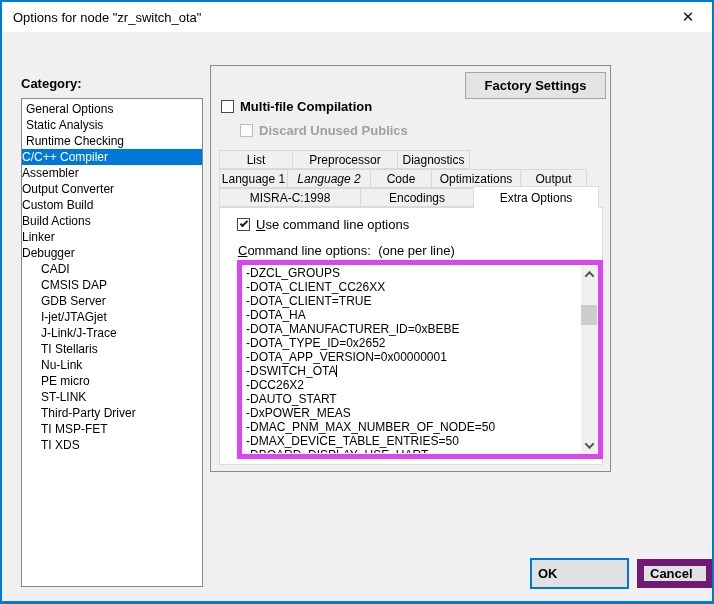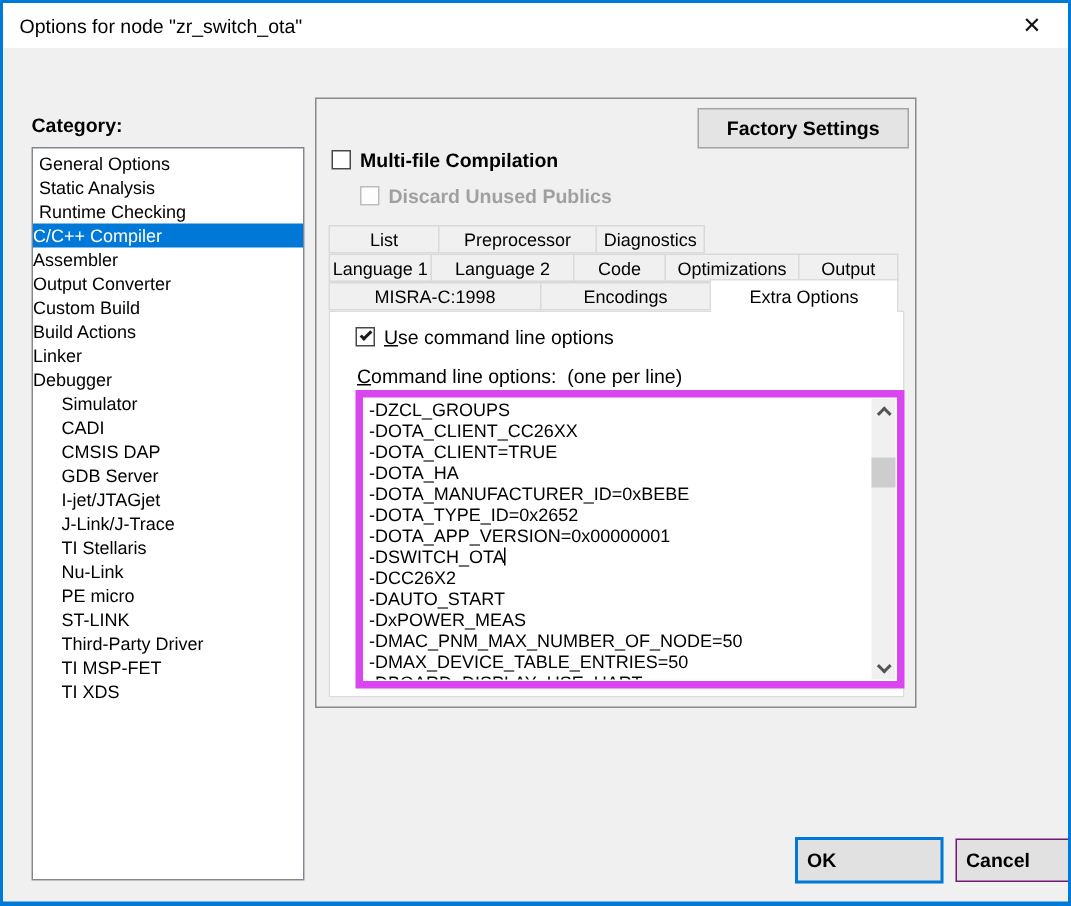--- a/index.html
+++ b/index.html
@@ -43,21 +43,21 @@
   .tabrow{position:absolute;left:217px;display:flex;height:19px;}
   .tab{height:19px;line-height:18px;font-size:12px;text-align:center;background:#f0f0f0;
     border:1px solid #d9d9d9;margin-left:-1px;white-space:nowrap;cursor:default;overflow:hidden;}
   .tab:first-child{margin-left:0;}
   .tabrow0{top:148px;} .tabrow1{top:167px;} .tabrow2{top:186px;}
   .tabrow0 .tab:nth-child(1){width:74px;}
   .tabrow0 .tab:nth-child(2){width:106px;}
   .tabrow0 .tab:nth-child(3){width:73px;}
   .tabrow0 .tab:nth-child(4){width:109px;}
   .tabrow1 .tab:nth-child(1){width:69px;}
-  .tabrow1 .tab:nth-child(2){width:96px;}
+  .tabrow1 .tab:nth-child(2){width:84px;font-style:italic;}
   .tabrow1 .tab:nth-child(3){width:62px;}
   .tabrow1 .tab:nth-child(4){width:90px;}
   .tabrow1 .tab:nth-child(5){width:67px;}
   .tabrow2 .tab:nth-child(1){width:142px;}
   .tabrow2 .tab:nth-child(2){width:114px;}
   .tabrow2 .tab:nth-child(3){width:126px;}
   .tab.active{background:#fff;border-color:#dcdcdc;border-bottom:none;
     margin-top:-2px;height:22px;line-height:22px;position:relative;z-index:3;}
   .tabpanel{position:absolute;left:217px;top:205px;width:384px;height:258px;
     background:#fff;border:1px solid #dcdcdc;z-index:1;}
@@ -74,21 +74,21 @@
   .scroll-up{top:0;} .scroll-down{bottom:0;}
   .chev{width:7px;height:7px;border-left:2px solid #555;border-top:2px solid #555;}
   .chev.up{transform:rotate(45deg) translate(1px,1px);}
   .chev.down{transform:rotate(225deg) translate(1px,1px);}
   .thumb{position:absolute;left:0;top:39px;width:16px;height:20px;background:#cdcdcd;}
   
   .btn{position:absolute;display:flex;align-items:center;justify-content:flex-start;
     font-size:13px;font-weight:bold;background:#e1e1e1;cursor:default;}
   .ok-btn{left:528px;top:556px;width:99px;height:31px;border:2px solid #0078d7;
     box-shadow:inset 0 0 0 1px #e1e1e1;}
-  .cancel-btn{left:635px;top:557px;width:76px;height:29px;border:1px solid #701a75;}
+  .cancel-btn{left:635px;top:557px;width:76px;height:29px;border:7px solid #701a75;}
 </style>
 </head>
 <body>
 
 <div id="window">
 
   <div class="titlebar">
     <span class="title">Options for node "zr_switch_ota"</span>
     <span class="close-btn">
         <span>✕</span>
@@ -100,21 +100,20 @@
       <div class="lb-item lvl0">General Options</div>
       <div class="lb-item lvl0">Static Analysis</div>
       <div class="lb-item lvl0">Runtime Checking</div>
       <div class="lb-item lvl1 selected">C/C++ Compiler</div>
       <div class="lb-item lvl1">Assembler</div>
       <div class="lb-item lvl1">Output Converter</div>
       <div class="lb-item lvl1">Custom Build</div>
       <div class="lb-item lvl1">Build Actions</div>
       <div class="lb-item lvl1">Linker</div>
       <div class="lb-item lvl1">Debugger</div>
-      <div class="lb-item lvl2">Simulator</div>
       <div class="lb-item lvl2">CADI</div>
       <div class="lb-item lvl2">CMSIS DAP</div>
       <div class="lb-item lvl2">GDB Server</div>
       <div class="lb-item lvl2">I-jet/JTAGjet</div>
       <div class="lb-item lvl2">J-Link/J-Trace</div>
       <div class="lb-item lvl2">TI Stellaris</div>
       <div class="lb-item lvl2">Nu-Link</div>
       <div class="lb-item lvl2">PE micro</div>
       <div class="lb-item lvl2">ST-LINK</div>
       <div class="lb-item lvl2">Third-Party Driver</div>

